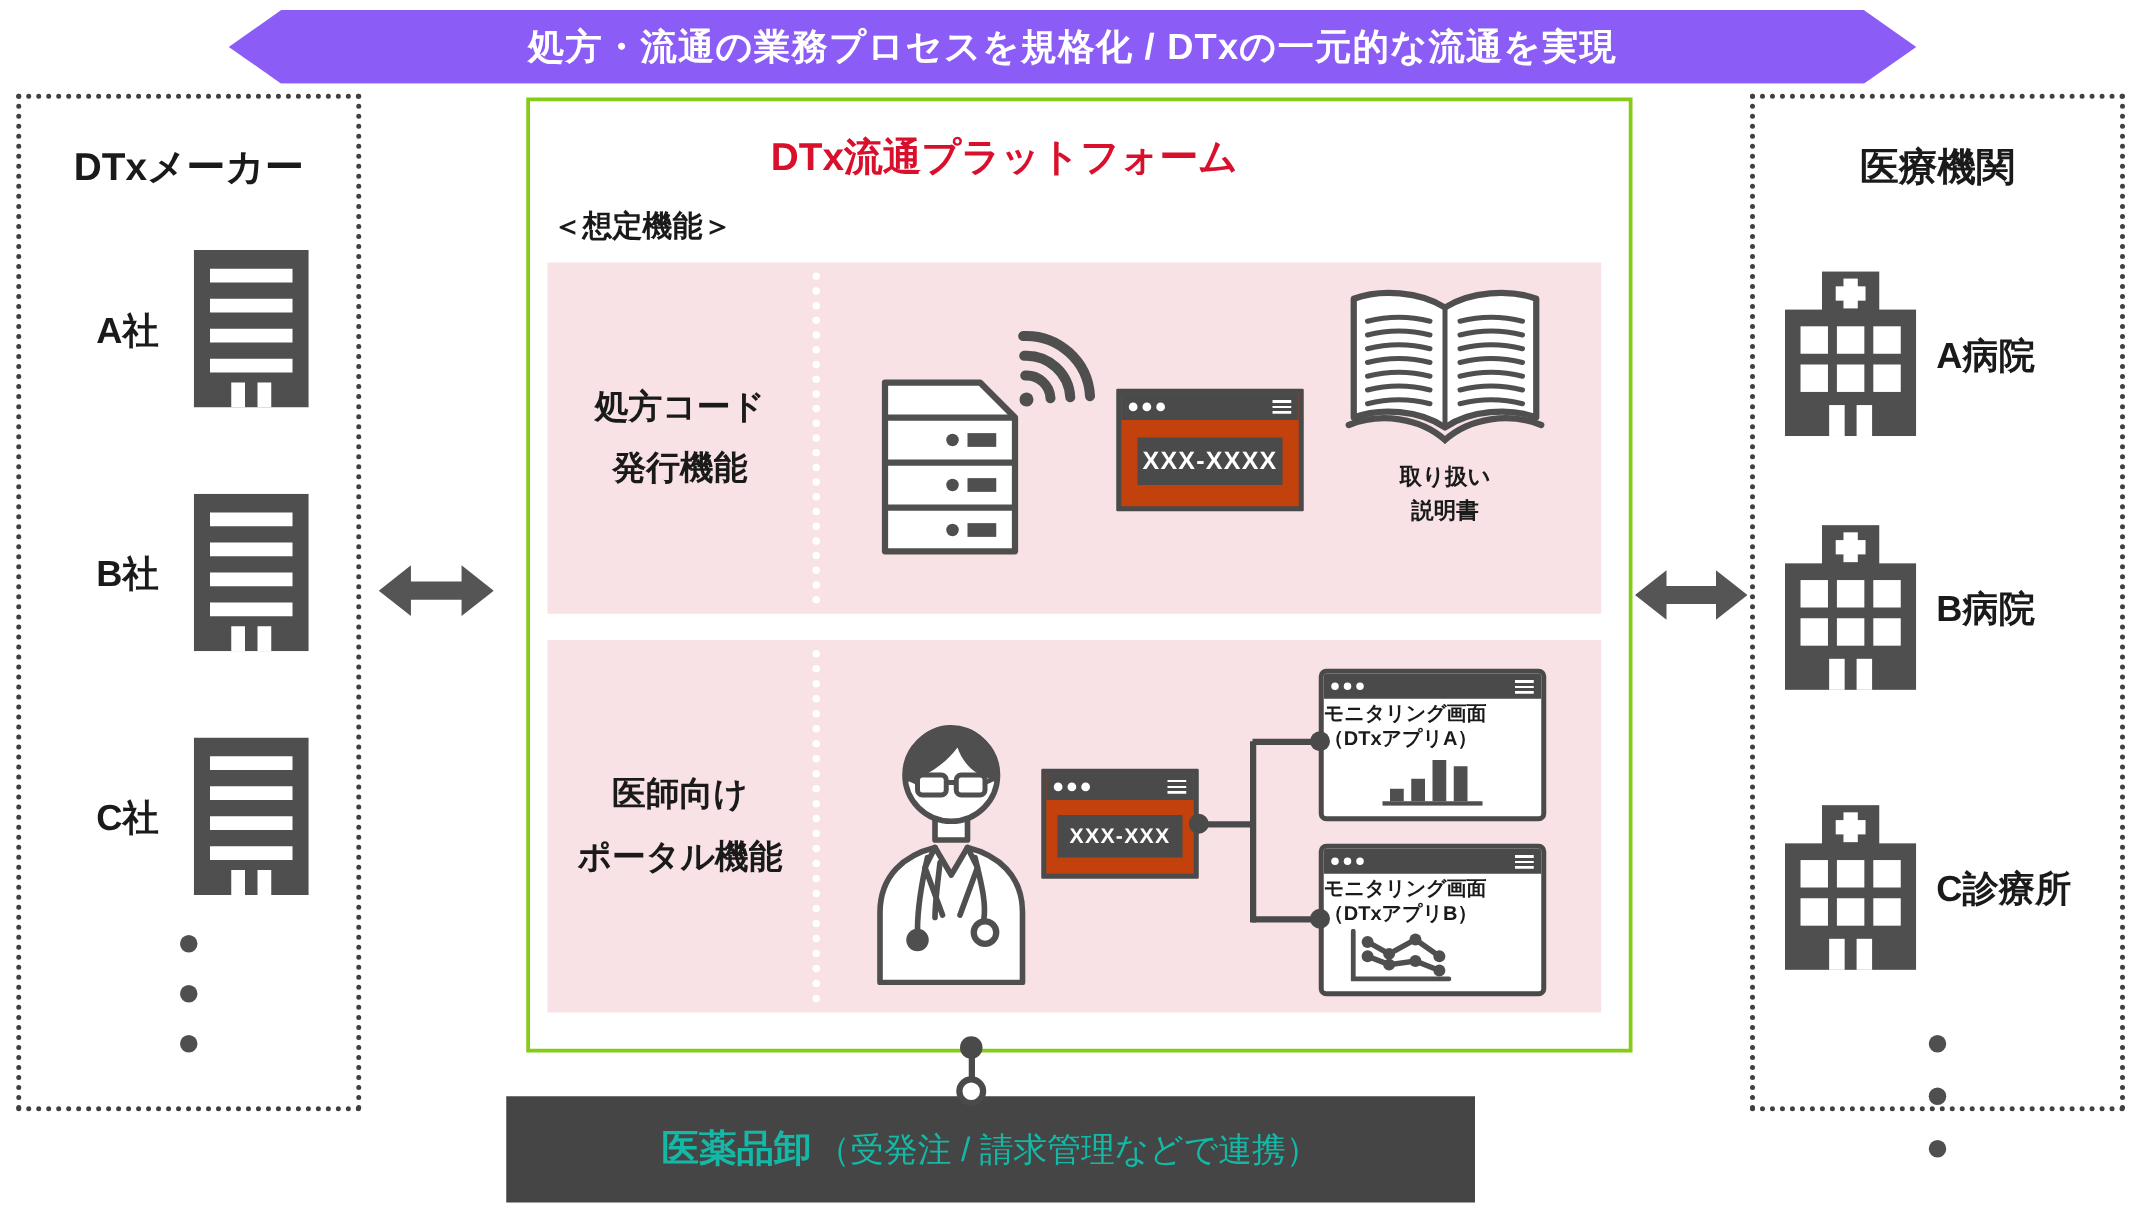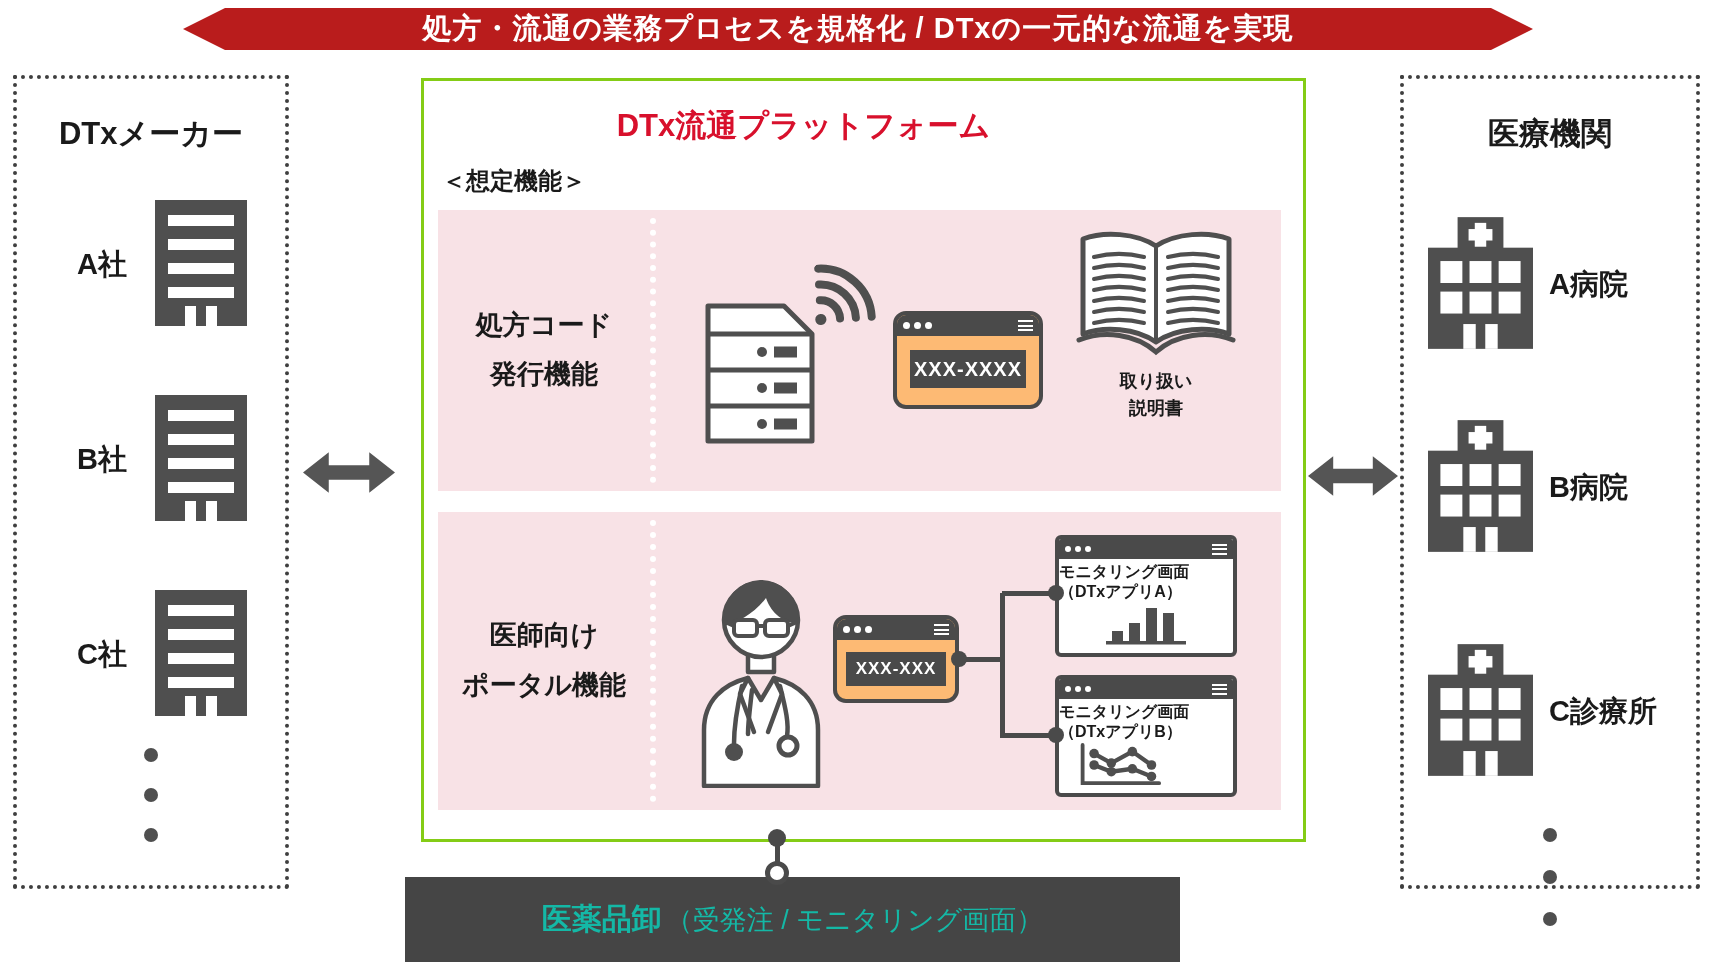--- a/index.html
+++ b/index.html
@@ -1,20 +1,20 @@
 <!DOCTYPE html>
 <html><head>
 <meta charset="utf-8">
 <style>
   html,body { margin:0; padding:0; background:#fff; }
   body { font-family:"Liberation Sans","DejaVu Sans",sans-serif; color:#1a1a1a; }
   .canvas { position:relative; width:1716px; height:980px; background:#fff; overflow:hidden; }
 
   
-  .banner { position:absolute; left:183px; top:8px; width:1350px; height:42px; background:#b91c1c;
+  .banner { position:absolute; left:183px; top:8px; width:1350px; height:59px; background:#8b5cf6;
     clip-path:polygon(0 50%, 42px 0, calc(100% - 42px) 0, 100% 50%, calc(100% - 42px) 100%, 42px 100%);
     display:flex; align-items:center; justify-content:center; }
   .banner span { color:#fff; font-size:29px; font-weight:800; letter-spacing:1px; }
 
   
   .panel { position:absolute; border:4px dotted #3f3f3f; background:#fff; }
   .panel.left  { left:13px;  top:75px; width:268px; height:806px; }
   .panel.right { left:1400px; top:75px; width:292px; height:806px; }
   .panel-title { position:absolute; top:34px; left:0; width:100%; text-align:center;
     font-size:31px; font-weight:800; }
@@ -39,21 +39,21 @@
   .pf-subtitle { position:absolute; top:84px; left:18px; font-size:24px; font-weight:800; }
   .func-row { position:absolute; left:14px; width:843px; background:#f8e2e6; }
   .func-row.r1 { top:129px; height:281px; }
   .func-row.r2 { top:431px; height:298px; }
   .col-divider { position:absolute; left:212px; top:8px; bottom:8px; width:0; border-left:6px dotted #fff; }
   .row-label { position:absolute; left:0; width:212px; top:50%; transform:translateY(-50%);
     text-align:center; font-size:27px; font-weight:800; line-height:1.85; }
   .row-label span { display:block; }
 
   
-  .browser { position:absolute; background:#fdba74; border:4px solid #4a4a4a; border-radius:13px; overflow:hidden; box-sizing:border-box; }
+  .browser { position:absolute; background:#c2410c; border:4px solid #4a4a4a; border-radius:1px; overflow:hidden; box-sizing:border-box; }
   .tbar { background:#4a4a4a; display:flex; align-items:center; gap:4px; padding:0 6px; }
   .tbar .tdot { width:7px; height:7px; border-radius:50%; background:#fff; }
   .tbar .menu { margin-left:auto; width:15px; height:11px;
     background:repeating-linear-gradient(to bottom,#fff 0 2px,transparent 2px 4.5px); }
   .codebox { background:#4a4a4a; color:#fff; font-weight:700; text-align:center; letter-spacing:1px; }
   .browser.b1 { left:455px; top:101px; width:150px; height:98px; }
   .browser.b1 .tbar { height:21px; }
   .browser.b1 .codebox { margin:14px auto 0; width:116px; height:38px; line-height:38px; font-size:20px; }
   .browser.b2 { left:395px; top:103px; width:126px; height:88px; }
   .browser.b2 .tbar { height:21px; }
@@ -401,16 +401,16 @@
       <span class="dot"></span>
     </div>
   </div>
 
   <div class="link-line"></div>
   <div class="link-dot-top"></div>
   <div class="link-ring-bottom"></div>
 
   <div class="bottom-bar">
     <span class="bb-bold">医薬品卸</span>
-    <span class="bb-detail">（受発注 / モニタリング画面）</span>
+    <span class="bb-detail">（受発注 / 請求管理などで連携）</span>
   </div>
 
 </div>
 
 </body></html>

